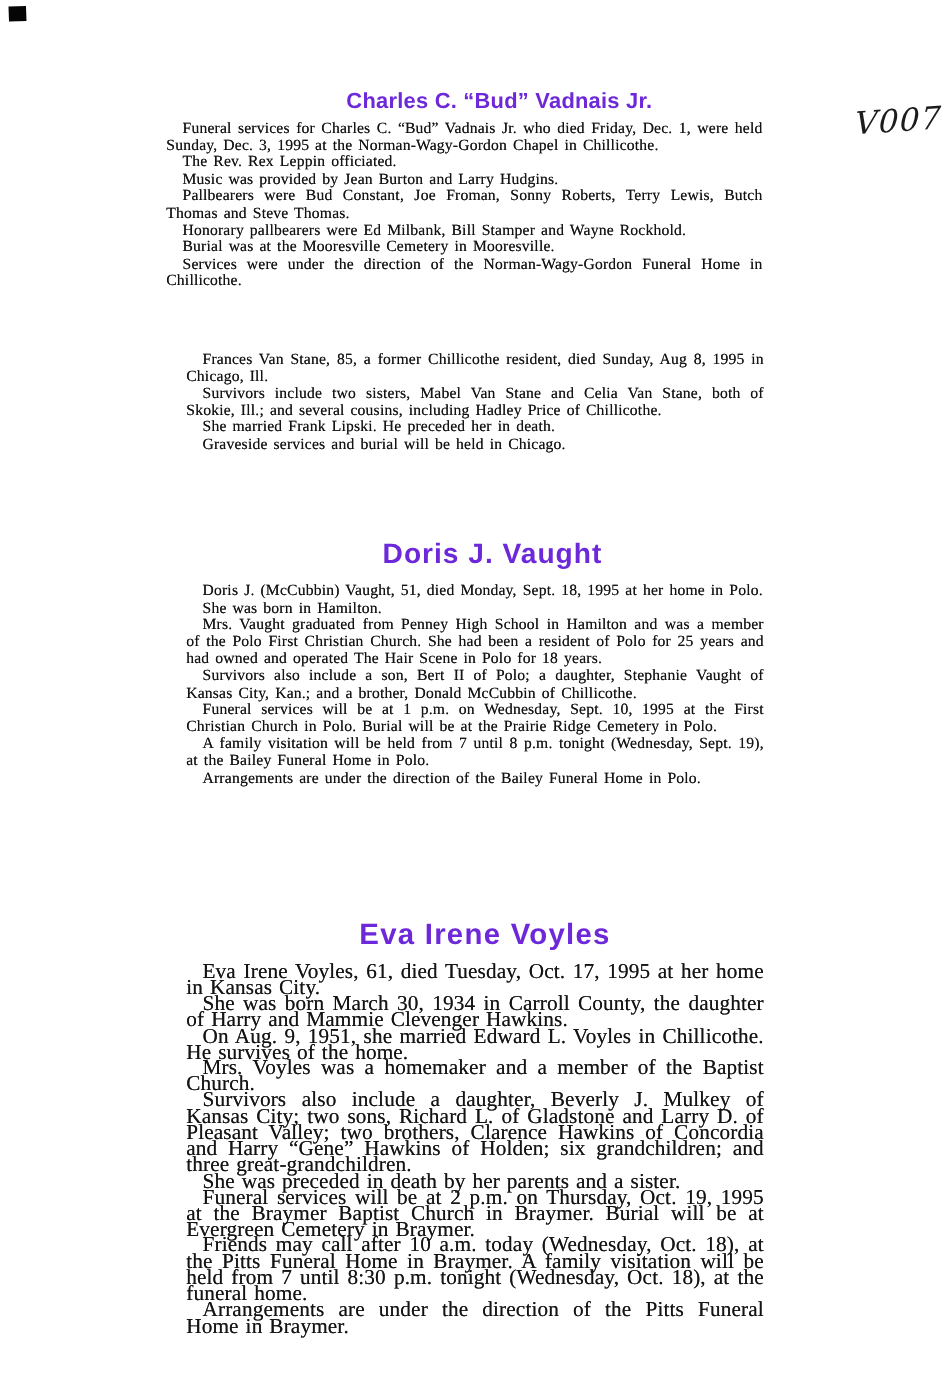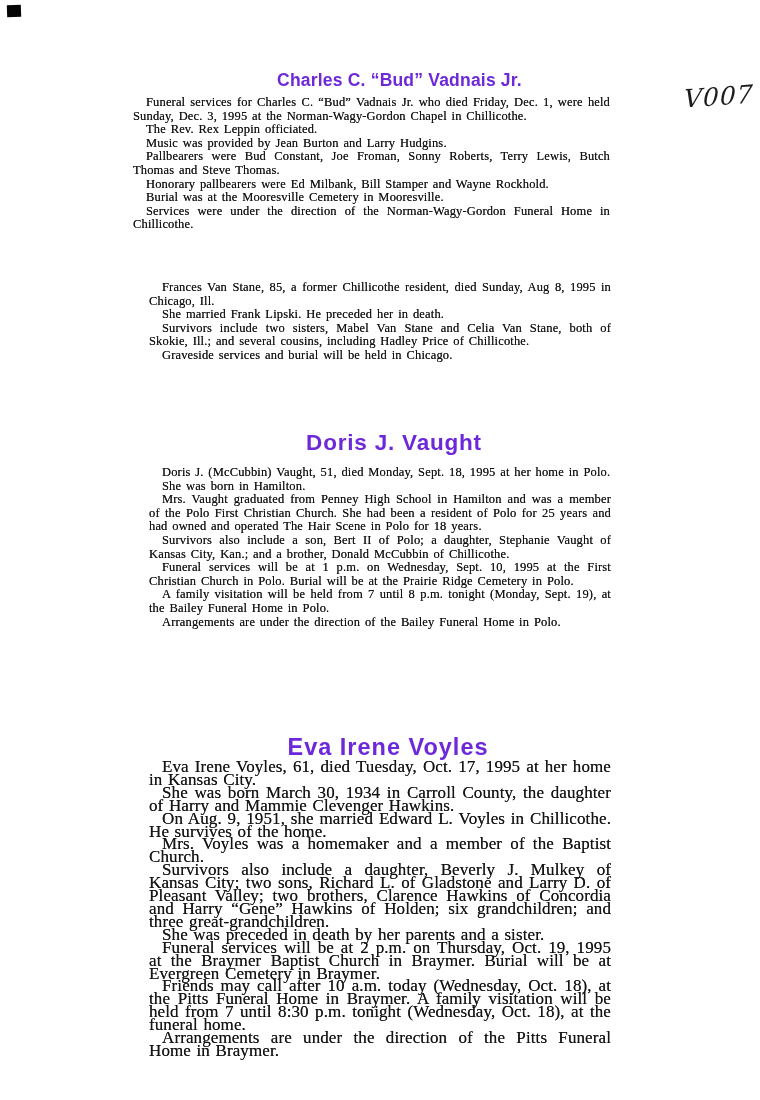--- a/index.html
+++ b/index.html
@@ -51,21 +51,21 @@
   #obit-1 h2{font-size:24px;letter-spacing:1.2px;transform:translateX(30px);margin-bottom:9px;}
   #obit-1 .body{font-size:12.5px;line-height:13.6px;letter-spacing:0.15px;word-spacing:1.5px;}
 
   
   #obit-2{left:149px;top:430px;width:462px;}
   #obit-2 h2{font-size:22.5px;letter-spacing:0.8px;transform:translateX(14px);margin-bottom:10px;}
   #obit-2 .body{font-size:12.5px;line-height:13.6px;letter-spacing:0.15px;word-spacing:1.5px;}
 
   
   #obit-3{left:149px;top:734px;width:462px;}
-  #obit-3 h2{font-size:23.5px;letter-spacing:1px;transform:translateX(8px);}
+  #obit-3 h2{font-size:23.5px;letter-spacing:1px;transform:translateX(8px);margin-bottom:10px;}
   #obit-3 .body{font-size:17px;line-height:12.9px;letter-spacing:0.1px;word-spacing:1.2px;}
 </style>
 </head>
 <body>
 
 <div class="page">
 
   <div class="corner-mark"></div>
 
   <div class="handwritten">V007</div>
@@ -79,35 +79,35 @@
       <p>Pallbearers were Bud Constant, Joe Froman, Sonny Roberts, Terry Lewis, Butch Thomas and Steve Thomas.</p>
       <p>Honorary pallbearers were Ed Milbank, Bill Stamper and Wayne Rockhold.</p>
       <p>Burial was at the Mooresville Cemetery in Mooresville.</p>
       <p>Services were under the direction of the Norman-Wagy-Gordon Funeral Home in Chillicothe.</p>
     </div>
   </section>
 
   <section class="obit" id="obit-1">
     <div class="body">
       <p>Frances Van Stane, 85, a former Chillicothe resident, died Sunday, Aug 8, 1995 in Chicago, Ill.</p>
+      <p>Survivors include two sisters, Mabel Van Stane and Celia Van Stane, both of Skokie, Ill.; and several cousins, including Hadley Price of Chillicothe.</p>
       <p>She married Frank Lipski. He preceded her in death.</p>
-      <p>Survivors include two sisters, Mabel Van Stane and Celia Van Stane, both of Skokie, Ill.; and several cousins, including Hadley Price of Chillicothe.</p>
       <p>Graveside services and burial will be held in Chicago.</p>
     </div>
   </section>
 
   <section class="obit" id="obit-2">
     <h2>Doris J. Vaught</h2>
     <div class="body">
       <p>Doris J. (McCubbin) Vaught, 51, died Monday, Sept. 18, 1995 at her home in Polo.</p>
       <p>She was born in Hamilton.</p>
       <p>Mrs. Vaught graduated from Penney High School in Hamilton and was a member of the Polo First Christian Church. She had been a resident of Polo for 25 years and had owned and operated The Hair Scene in Polo for 18 years.</p>
       <p>Survivors also include a son, Bert II of Polo; a daughter, Stephanie Vaught of Kansas City, Kan.; and a brother, Donald McCubbin of Chillicothe.</p>
       <p>Funeral services will be at 1 p.m. on Wednesday, Sept. 10, 1995 at the First Christian Church in Polo. Burial will be at the Prairie Ridge Cemetery in Polo.</p>
-      <p>A family visitation will be held from 7 until 8 p.m. tonight (Monday, Sept. 19), at the Bailey Funeral Home in Polo.</p>
+      <p>A family visitation will be held from 7 until 8 p.m. tonight (Wednesday, Sept. 19), at the Bailey Funeral Home in Polo.</p>
       <p>Arrangements are under the direction of the Bailey Funeral Home in Polo.</p>
     </div>
   </section>
 
   <section class="obit" id="obit-3">
     <h2>Eva Irene Voyles</h2>
     <div class="body">
       <p>Eva Irene Voyles, 61, died Tuesday, Oct. 17, 1995 at her home in Kansas City.</p>
       <p>She was born March 30, 1934 in Carroll County, the daughter of Harry and Mammie Clevenger Hawkins.</p>
       <p>On Aug. 9, 1951, she married Edward L. Voyles in Chillicothe. He survives of the home.</p>

